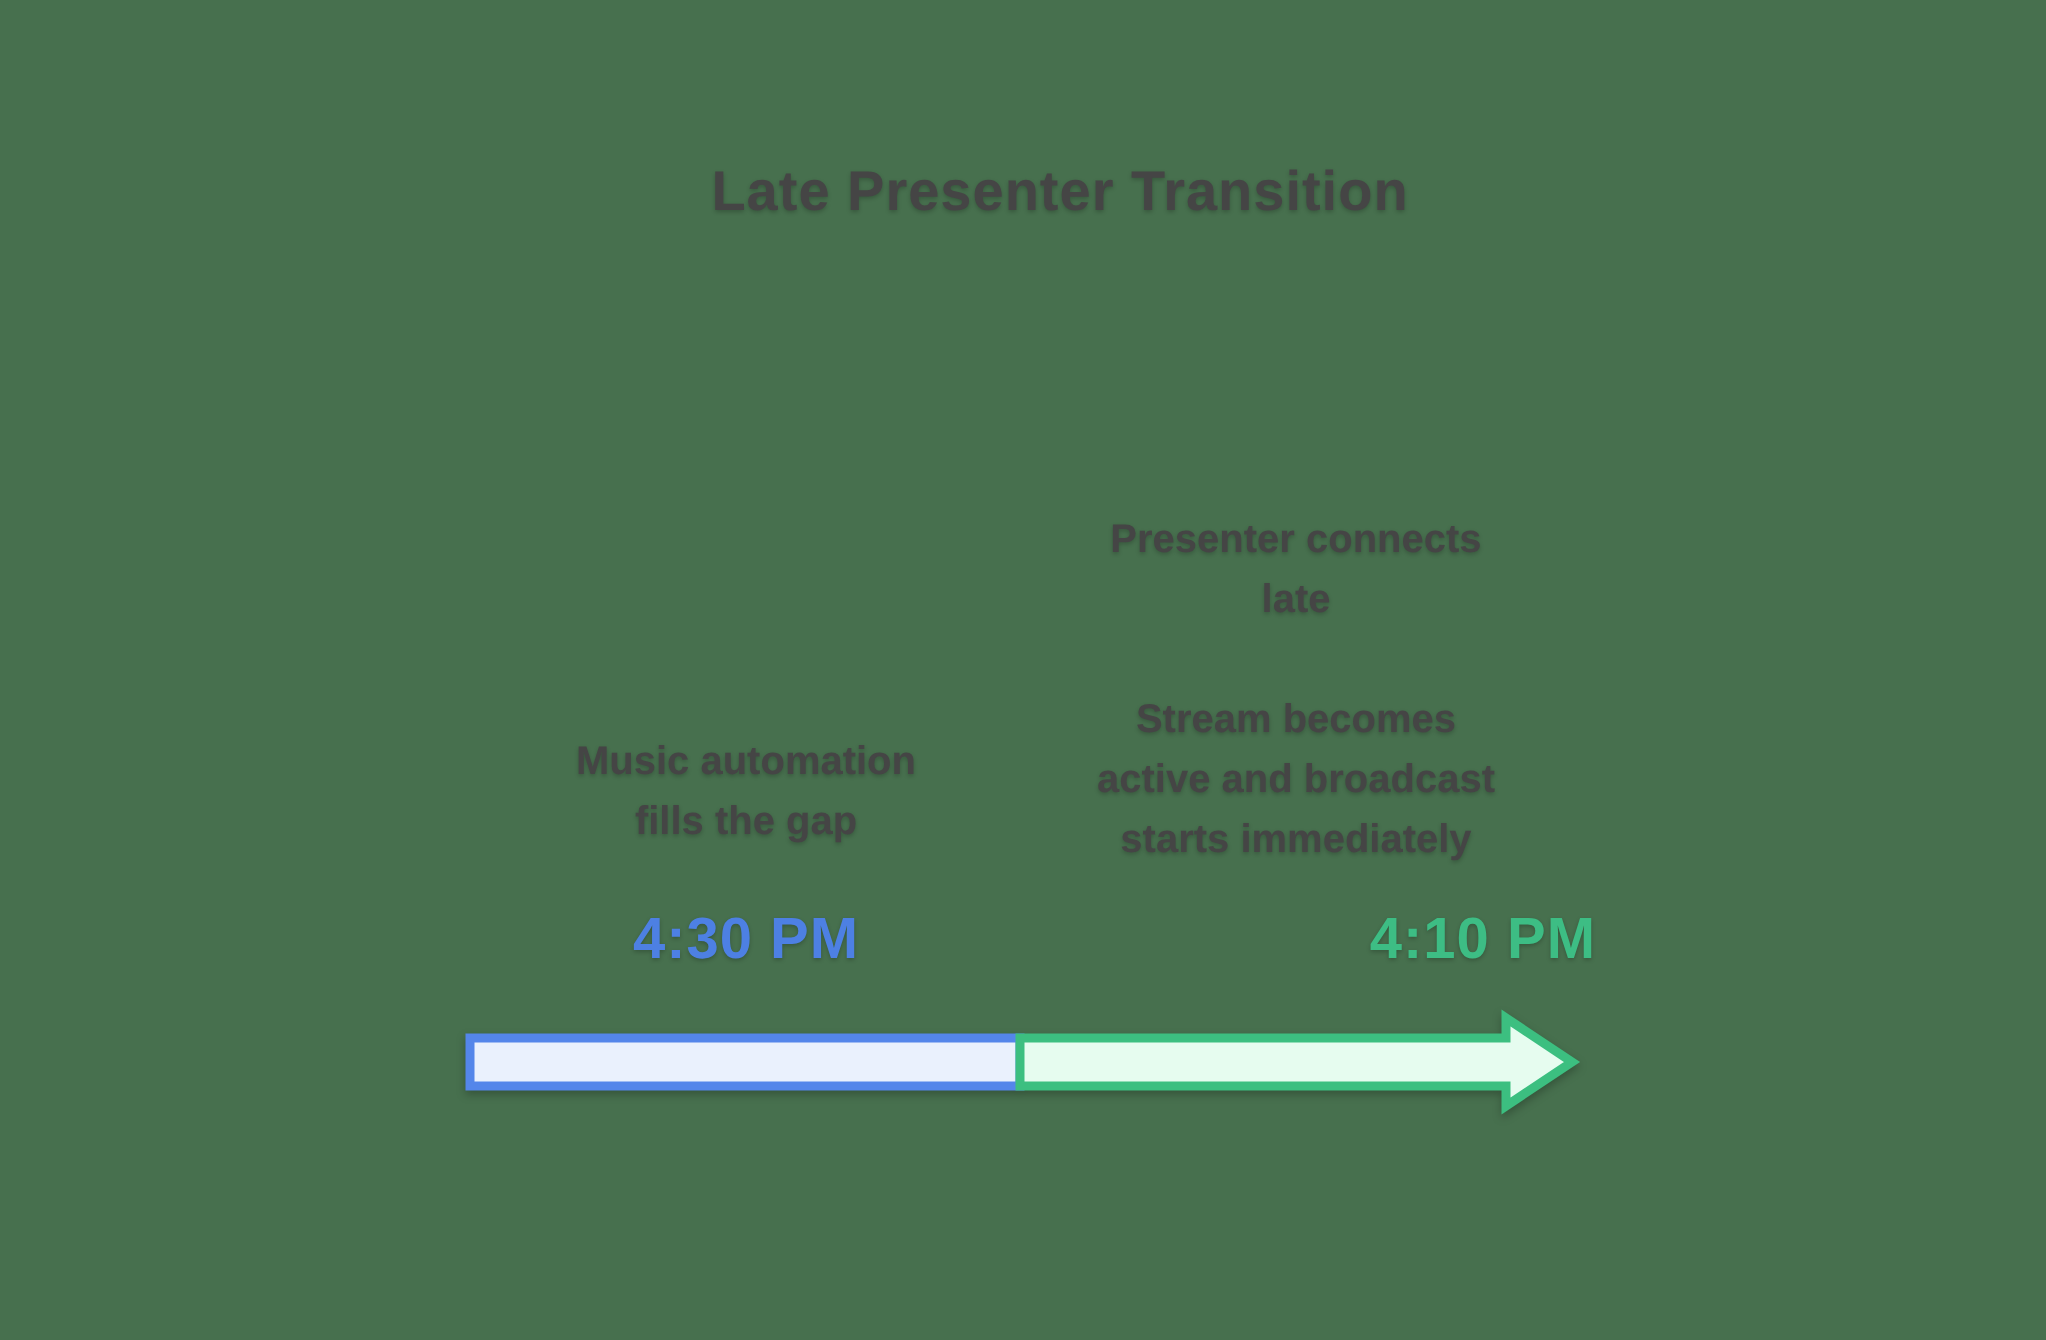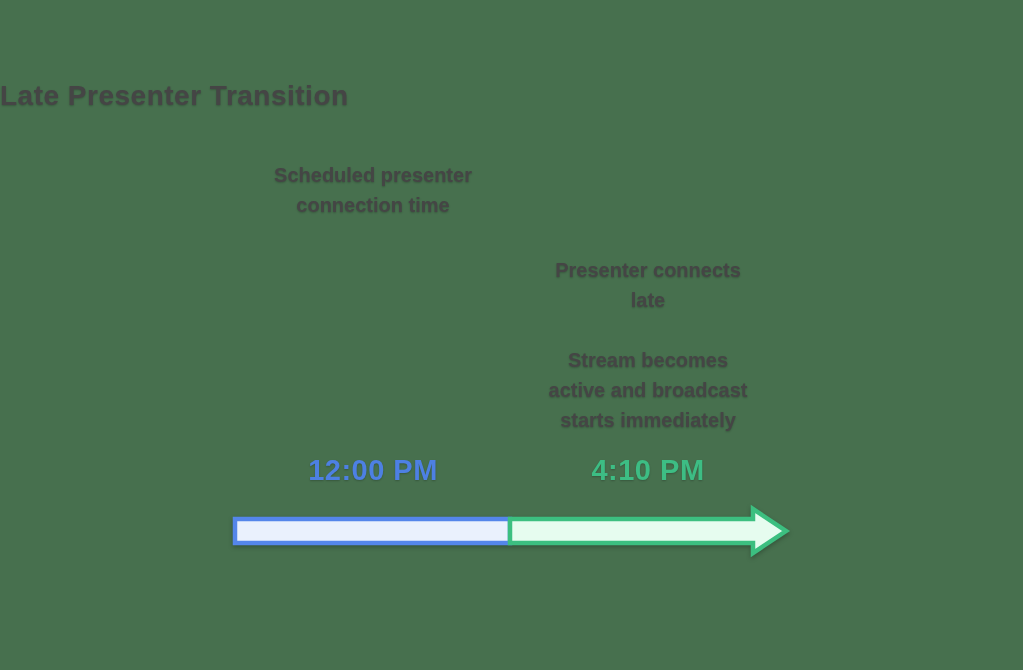--- a/index.html
+++ b/index.html
@@ -22,25 +22,27 @@
   .canvas {
     position: relative;
     width: 1023px;
     height: 670px;
     background: var(--background);
   }
   .title {
     position: absolute;
     left: 0; right: 0;
     top: 80px;
+    text-align: center;
     font-size: 28px;
     font-weight: bold;
     letter-spacing: 0.5px;
     color: var(--text);
     text-shadow: 0 1px 2px rgba(0,0,0,0.22);
+    padding-left: 37px;
   }
   .note {
     position: absolute;
     width: 300px;
     text-align: center;
     font-size: 20px;
     font-weight: bold;
     line-height: 30px;
     color: var(--text);
     white-space: pre-line;
@@ -50,21 +52,21 @@
     position: absolute;
     width: 300px;
     text-align: center;
     font-size: 29px;
     font-weight: bold;
     letter-spacing: 0.5px;
     line-height: 30px;
     text-shadow: 0 1px 2px rgba(0,0,0,0.22);
   }
   .time.before { color: var(--time-before); }
-  .time.after  { color: var(--time-after); }
+  .time.after  { color: var(--time-after); text-align: right; }
 
   .col-left  { left: 223px; }
   .col-right { left: 498px; }
 
   .arrow-svg {
     position: absolute;
     left: 0; top: 0;
     width: 1023px; height: 670px;
     pointer-events: none;
     filter: drop-shadow(0 2px 2px rgba(0,0,0,0.25));
@@ -81,26 +83,26 @@
     stroke-linejoin: miter;
   }
 </style>
 </head>
 <body>
 
 <div class="canvas">
 
   <h1 class="title">Late Presenter Transition</h1>
 
-  <div class="note col-left" style="top:160px">Scheduled presenter
-connection time</div>
 
 
+  <div class="note col-left" style="top:366px">Music automation
+fills the gap</div>
 
-  <div class="time before col-left" style="top:455px">12:00 PM</div>
+  <div class="time before col-left" style="top:455px">4:30 PM</div>
 
   <div class="note col-right" style="top:345px">Stream becomes
 active and broadcast
 starts immediately</div>
 
   <div class="note col-right" style="top:255px">Presenter connects
 late</div>
 
   <div class="time after col-right" style="top:455px">4:10 PM</div>
 

